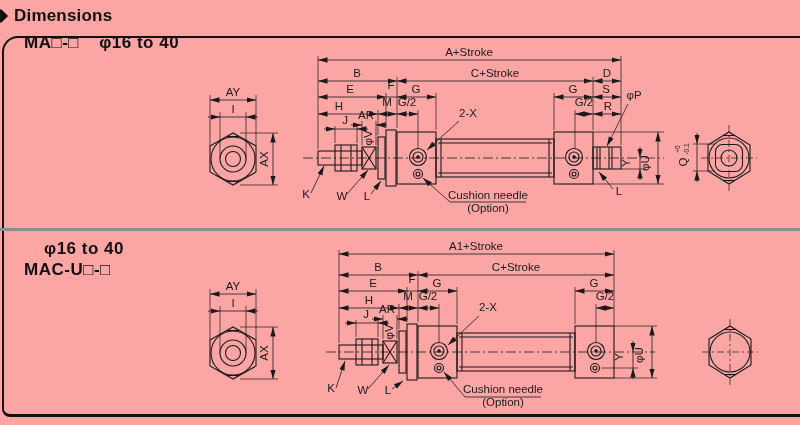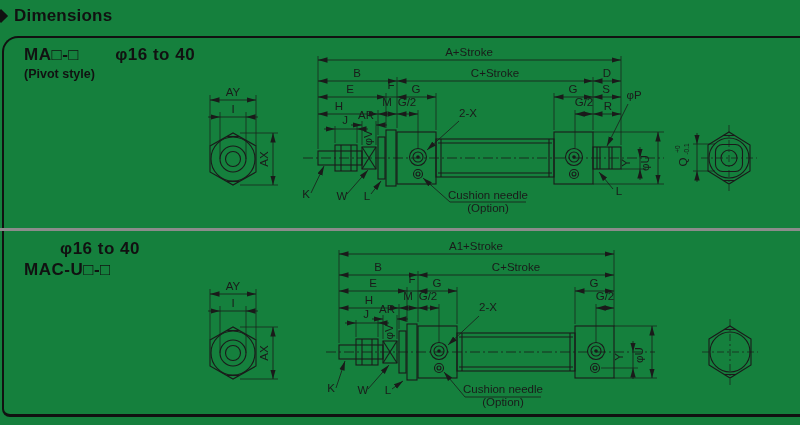--- a/index.html
+++ b/index.html
@@ -1,28 +1,28 @@
 <!DOCTYPE html>
 <html><head>
 <meta charset="utf-8">
 <style>
   * { margin:0; padding:0; box-sizing:border-box; }
   body { width:800px; height:425px; background:#ffffff; font-family:"Liberation Sans","DejaVu Sans",sans-serif; position:relative; overflow:hidden; }
-  .canvas { position:absolute; left:0; top:0; width:800px; height:425px; background:#15803d; overflow:hidden; }
+  .canvas { position:absolute; left:0; top:0; width:800px; height:425px; background:#fca5a5; overflow:hidden; }
   .title-row { position:absolute; left:14px; top:4px; height:24px; display:flex; align-items:center; }
   .title-marker { position:absolute; left:-18px; top:7px; width:10px; height:10px; background:#111; transform:rotate(45deg); }
   h1.page-title { font-size:17px; font-weight:bold; color:#111; letter-spacing:0.2px; }
   .frame { position:absolute; left:2px; top:36px; width:806px; height:381px; border:2px solid #111; border-right:0; border-bottom-width:3px; border-radius:16px 0 0 8px; }
   .divider { position:absolute; left:0; top:228px; width:800px; height:3px; background:#8c8c8c; }
   .model-block { position:absolute; left:24px; color:#111; }
-  .mb1 { top:44px; }
+  .mb1 { top:32px; }
   .mb2 { top:239px; }
   .model-line1 { display:flex; align-items:baseline; }
   .model { font-size:17px; font-weight:bold; letter-spacing:0.5px; line-height:22px; }
-  .bore { font-size:17px; font-weight:bold; margin-left:36px; letter-spacing:0.5px; }
+  .bore { font-size:17px; font-weight:bold; margin-left:20px; letter-spacing:0.5px; }
   .style-note { font-size:12.5px; font-weight:bold; margin-top:1px; }
   svg.drawing { position:absolute; left:0; }
   svg.d1 { top:37px; width:800px; height:195px; }
   svg.d2 { top:232px; width:800px; height:186px; }
   svg text { font-family:"Liberation Sans","DejaVu Sans",sans-serif; fill:#1a1a1a; }
   text.dim { font-size:11.5px; text-anchor:middle; }
   text.tol { font-size:6.5px; text-anchor:middle; }
   .shape { fill:none; stroke:#1a1a1a; stroke-width:1.1; }
   .thin  { fill:none; stroke:#1a1a1a; stroke-width:0.7; }
   .dimln { fill:none; stroke:#1a1a1a; stroke-width:0.8; }
@@ -40,21 +40,20 @@
     <h1 class="page-title">Dimensions</h1>
   </div>
 
   <div class="frame"></div>
 
   <div class="model-block mb1">
     <div class="model-line1">
       <span class="model">MA□-□</span>
       <span class="bore">φ16 to 40</span>
     </div>
-    <div class="style-note">(Pivot style)</div>
   </div>
 
   <svg class="drawing d1" viewBox="0 37 800 195">
     <defs>
       <marker id="ar1" viewBox="0 -3 10 6" markerWidth="10" markerHeight="6" refX="9.5" refY="0" orient="auto-start-reverse" markerUnits="userSpaceOnUse">
         <path d="M0,-2.7 L9.5,0 L0,2.7 z" fill="#1a1a1a"></path>
       </marker>
     </defs>
 
     <g>

